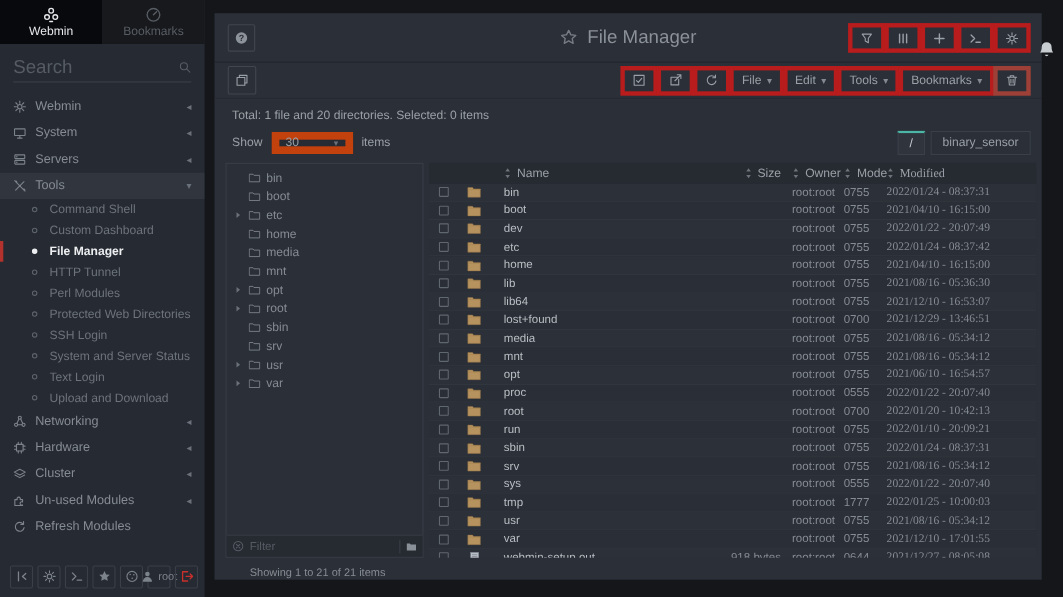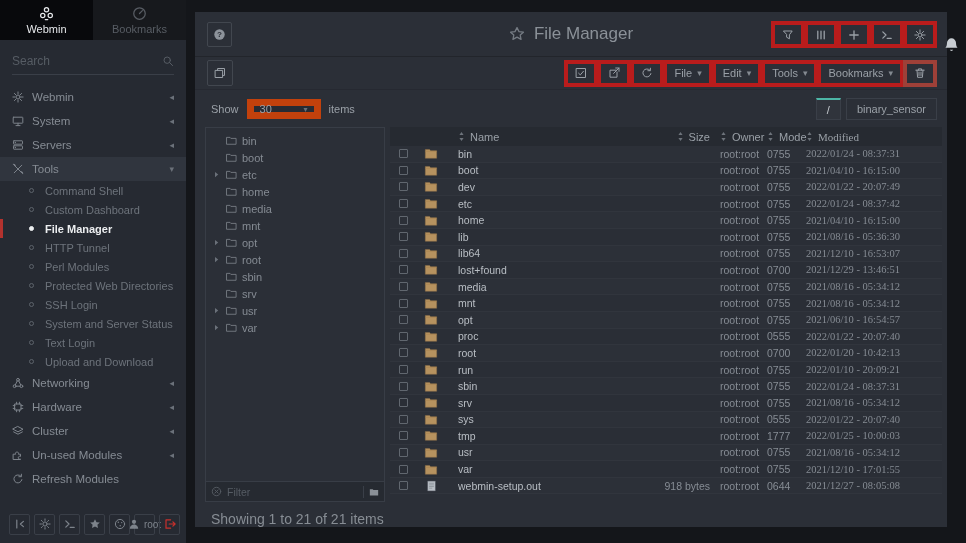--- a/index.html
+++ b/index.html
@@ -8,21 +8,21 @@
   #app { position:relative; width:966px; height:543px; background:#14161a; overflow:hidden; }
 
   
   .sidebar { position:absolute; left:0; top:0; width:186px; height:543px; background:#262a32; display:flex; flex-direction:column; }
   .tabs { display:flex; height:40px; flex:none; }
   .tab { flex:1; display:flex; flex-direction:column; align-items:center; justify-content:center; gap:2px; font-size:11px; cursor:pointer; }
   .tab.webmin { background:#08090c; color:#e6e8eb; }
   .tab.dash { background:#17191d; color:#585d64; }
   .tab .ti { display:flex; }
   .searchbar { display:flex; align-items:center; margin:7px 12px 2px; border-bottom:1px solid #3a3f48; height:28px; flex:none; }
-  .searchbar input { flex:1; background:transparent; border:0; outline:0; color:#aab0b6; font-size:12px; min-width:0; }
+  .searchbar input { flex:1; background:transparent; border:0; outline:0; color:#aab0b6; font-size:17px; min-width:0; }
   ::placeholder { color:#565c64; opacity:1; }
   .searchbar .sic { color:#565c64; display:flex; }
 
   .menu { flex:1; padding-top:8px; overflow:hidden; }
   .s-row { display:flex; align-items:center; height:24px; padding:0 12px; font-size:11.5px; color:#868c94; cursor:pointer; }
   .s-row .s-ic { width:19px; display:flex; color:#7d838b; flex:none; }
   .s-label { flex:1; margin-left:1px; white-space:nowrap; overflow:hidden; }
   .s-caret { font-size:9px; color:#6b717a; }
   .s-row.open { background:#30353e; }
   .s-bullet { display:none; }
@@ -82,21 +82,21 @@
   .row:nth-child(even) { background:#2a2e36; }
   .c-check { width:26px; flex:none; display:flex; justify-content:center; }
   .cb { width:9px; height:9px; border:1px solid #61676f; border-radius:1px; }
   .c-icon { width:30px; flex:none; display:flex; justify-content:center; }
   .c-name { flex:1; padding-left:12px; color:#b9bec4; white-space:nowrap; overflow:hidden; min-width:0; }
   .thead .c-name { color:#9aa0a7; }
   .c-size { width:85px; flex:none; text-align:right; padding-right:6px; justify-content:flex-end; }
   .c-owner { width:51px; flex:none; padding-left:4px; }
   .c-mode { width:39px; flex:none; }
   .c-mod { width:136px; flex:none;font-family:Liberation Serif, serif; }
-  .footer { flex:none; padding:9px 0 0 16px; font-size:14px; color:#878d94; }
+  .footer { flex:none; padding:9px 0 0 16px; font-size:10px; color:#878d94;margin-left:16px; }
 
   .bell { position:absolute; left:943px; top:37px; display:flex; cursor:pointer; }
   svg { display:block; }
 </style>
 </head>
 <body>
 
 <div id="app">
 
   <aside class="sidebar">
@@ -481,20 +481,21 @@
             <span class="bi">
               <svg viewBox="0 0 12 12" width="12" height="12" fill="none" stroke="currentColor" stroke-width="1" stroke-linecap="round" stroke-linejoin="round">
                 <path d="M1.8 3.2h8.4M4.4 3.2V1.9h3.2v1.3M3 3.2l.6 7.1h4.8l.6-7.1M5 5.1v3.4M7 5.1v3.4"></path>
               </svg>
             </span>
 
           </button>
         </div>
     </div>
 
+    <div class="infoline">Total: 1 file and 20 directories. Selected: 0 items</div>
 
     <div class="showrow">
       <span>Show</span>
       <span class="pg-select">
         <span>30</span>
         <span class="pc">▾</span>
       </span>
       <span>items</span>
       <div class="pathbar">
         <button class="path-btn root">/</button>

